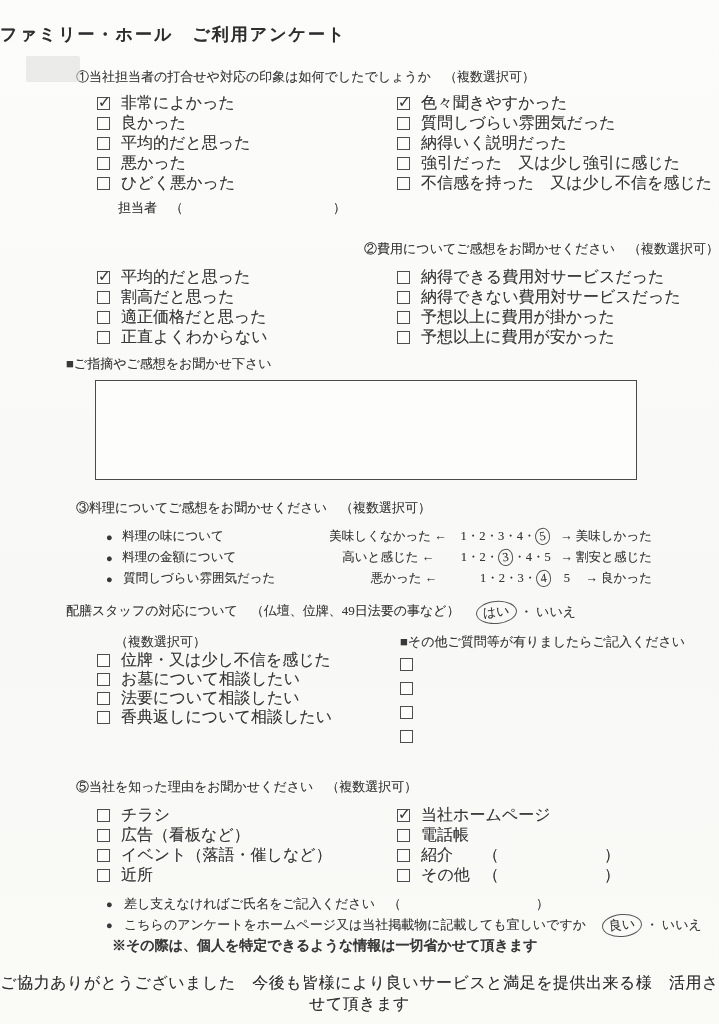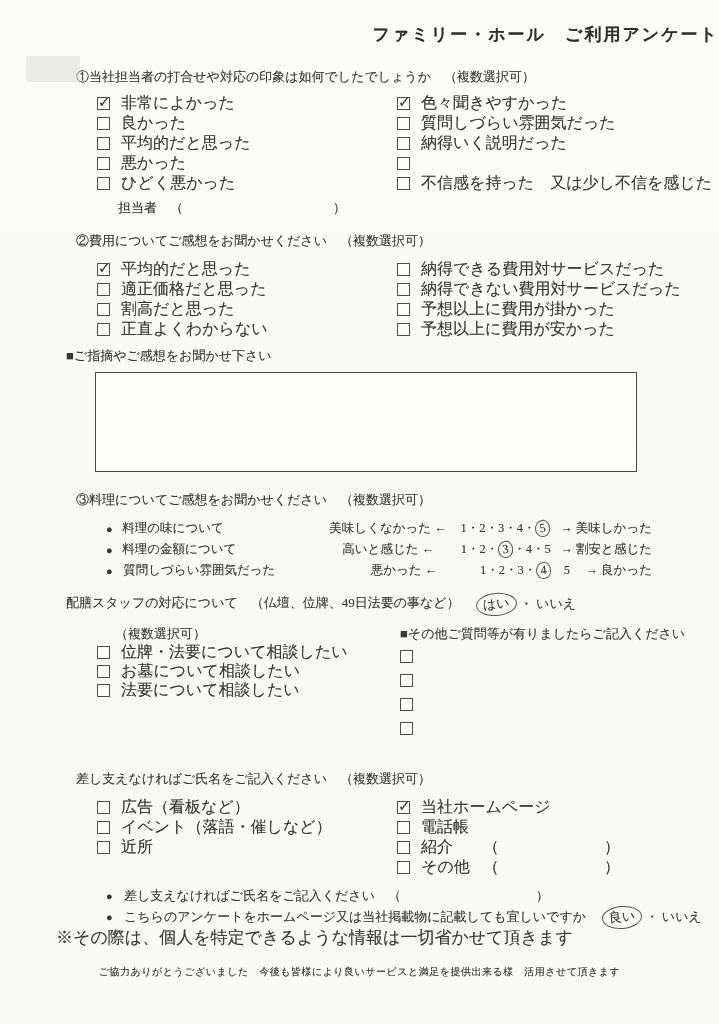--- a/index.html
+++ b/index.html
@@ -16,21 +16,21 @@
     background: linear-gradient(180deg, #fcfcfa 0%, #f8f8f6 60%, #fafaf7 100%);
     padding-top: 24px;
     overflow: hidden;
     text-shadow: 0 0 0.5px rgba(70,70,70,0.45);
   }
   .smudge {
     position: absolute; left: 26px; top: 56px; width: 54px; height: 26px;
     background: #dddddb; opacity: .55; border-radius: 2px;
   }
   .title {
-    text-align: right; font-size: 17px; font-weight: bold;
+    text-align: left; font-size: 17px; font-weight: bold;
     letter-spacing: 2px; line-height: 22px; color: #2e2e2e;
   }
   .q-heading { margin-left: 76px; font-size: 13px; line-height: 18px; }
   .mt-q1 { margin-top: 22px; }
   .cols { display: flex; margin-left: 97px; }
   .col-l { width: 300px; }
   .opt-row { display: flex; align-items: center; height: 20px; font-size: 16px; white-space: nowrap; }
   .cb {
     display: inline-block; width: 13px; height: 13px; flex: none;
     border: 1.4px solid #4e4e4e; background: #fdfdfb;
@@ -40,21 +40,21 @@
     content: "✓";
     position: absolute; left: 0px; top: -5px;
     font-size: 15px; color: #3a3a3a;
     font-family: "DejaVu Sans", sans-serif;
   }
   .staff-row { margin-left: 118px; margin-top: 6px; height: 20px; font-size: 13px; }
   .blank { display: inline-block; height: 14px; vertical-align: middle; }
   .blank-staff { width: 150px; }
   .blank-q5 { width: 105px; }
   .blank-name { width: 135px; }
-  .mt-q2 { margin-top: 13px; }
+  .mt-q2 { margin-top: 21px; text-align: right; }
   .cols-q2 { margin-top: 9px; }
   .cols-q1 { margin-top: 7px; }
   .comment-heading { margin-left: 66px; margin-top: 8px; font-size: 13px; line-height: 18px; }
   .comment-box {
     margin: 7px 0 0 95px; width: 542px; height: 100px;
     border: 1.5px solid #4a4a4a; background: #fdfdfc;
   }
   .mt-q3 { margin-top: 19px; }
   .rate-rows { margin-left: 106px; margin-top: 9px; width: 546px; }
   .rate-row { display: flex; align-items: center; height: 21px; font-size: 12.5px; white-space: nowrap; }
@@ -81,22 +81,22 @@
   .q4-right { }
   .other-heading { font-size: 13px; line-height: 18px; }
   .other-box { margin-top: 6px; }
   .mt-q5 { margin-top: 31px; }
   .q5-label-w { display: inline-block; width: 62px; }
   .closing-row { display: flex; align-items: center; margin-left: 106px; font-size: 13px; height: 20px; white-space: nowrap; }
   .closing-row .rate-bullet { width: 18px; }
   .mt-name { margin-top: 9px; }
   .publish-row { height: 22px; }
   .publish-answer { margin-left: 16px; }
-  .privacy-row { margin-left: 56px; font-size: 17px; height: 20px; line-height: 20px; }
-  .footer { margin-top: 17px; text-align: center; font-size: 10px; color: #2f2f2f; letter-spacing: 0.5px; }
+  .privacy-row { margin-left: 112px; font-size: 14px; height: 20px; line-height: 20px; font-weight: bold; }
+  .footer { margin-top: 17px; text-align: center; font-size: 16px; color: #2f2f2f; letter-spacing: 0.5px; }
 </style>
 </head>
 <body>
 
 <div class="page">
   <div class="smudge"></div>
 
   <div class="title">ファミリー・ホール　ご利用アンケート</div>
 
   <div class="q-heading mt-q1">①当社担当者の打合せや対応の印象は如何でしたでしょうか　（複数選択可）</div>
@@ -131,45 +131,46 @@
       <div class="opt-row">
           <span class="cb"></span>
           <span>質問しづらい雰囲気だった</span>
         </div>
       <div class="opt-row">
           <span class="cb"></span>
           <span>納得いく説明だった</span>
         </div>
       <div class="opt-row">
           <span class="cb"></span>
+          <span>強引だった　又は少し強引に感じた</span>
         </div>
       <div class="opt-row">
           <span class="cb"></span>
           <span>不信感を持った　又は少し不信を感じた</span>
         </div>
     </div>
   </div>
   <div class="staff-row">
     <span>担当者</span>　<span>（</span><span class="blank blank-staff"></span><span>）</span>
   </div>
 
   <div class="q-heading mt-q2">②費用についてご感想をお聞かせください　（複数選択可）</div>
   <div class="cols cols-q2">
     <div class="col-l">
       <div class="opt-row">
           <span class="cb checked"></span>
           <span>平均的だと思った</span>
         </div>
       <div class="opt-row">
           <span class="cb"></span>
+          <span>割高だと思った</span>
+        </div>
+      <div class="opt-row">
+          <span class="cb"></span>
           <span>適正価格だと思った</span>
-        </div>
-      <div class="opt-row">
-          <span class="cb"></span>
-          <span>割高だと思った</span>
         </div>
       <div class="opt-row">
           <span class="cb"></span>
           <span>正直よくわからない</span>
         </div>
     </div>
     <div class="col-r">
       <div class="opt-row">
           <span class="cb"></span>
           <span>納得できる費用対サービスだった</span>
@@ -219,43 +220,51 @@
 
   <div class="q4-heading-row">
     <span>配膳スタッフの対応について　（仏壇、位牌、49日法要の事など）</span>
     <span class="q4-answer"><span class="oval">はい</span> <span>・</span> <span>いいえ</span></span>
   </div>
   <div class="q4-body">
     <div class="q4-left">
       <div class="q4-note">（複数選択可）</div>
       <div class="opt-row q4-opt">
           <span class="cb"></span>
-          <span>位牌・法要について相談したい</span>
+          <span>位牌・又は少し不信を感じた</span>
         </div>
       <div class="opt-row q4-opt">
           <span class="cb"></span>
           <span>お墓について相談したい</span>
         </div>
       <div class="opt-row q4-opt">
           <span class="cb"></span>
           <span>法要について相談したい</span>
+        </div>
+      <div class="opt-row q4-opt">
+          <span class="cb"></span>
+          <span>香典返しについて相談したい</span>
         </div>
     </div>
     <div class="q4-right">
       <div class="other-heading">■その他ご質問等が有りましたらご記入ください</div>
       <div class="other-box"><span class="cb"></span></div>
       <div class="other-box"><span class="cb"></span></div>
       <div class="other-box"><span class="cb"></span></div>
       <div class="other-box"><span class="cb"></span></div>
     </div>
   </div>
 
-  <div class="q-heading mt-q5">差し支えなければご氏名をご記入ください　（複数選択可）</div>
+  <div class="q-heading mt-q5">⑤当社を知った理由をお聞かせください　（複数選択可）</div>
   <div class="cols cols-q2">
     <div class="col-l">
+      <div class="opt-row">
+          <span class="cb"></span>
+          <span>チラシ</span>
+        </div>
       <div class="opt-row">
           <span class="cb"></span>
           <span>広告（看板など）</span>
         </div>
       <div class="opt-row">
           <span class="cb"></span>
           <span>イベント（落語・催しなど）</span>
         </div>
       <div class="opt-row">
           <span class="cb"></span>

